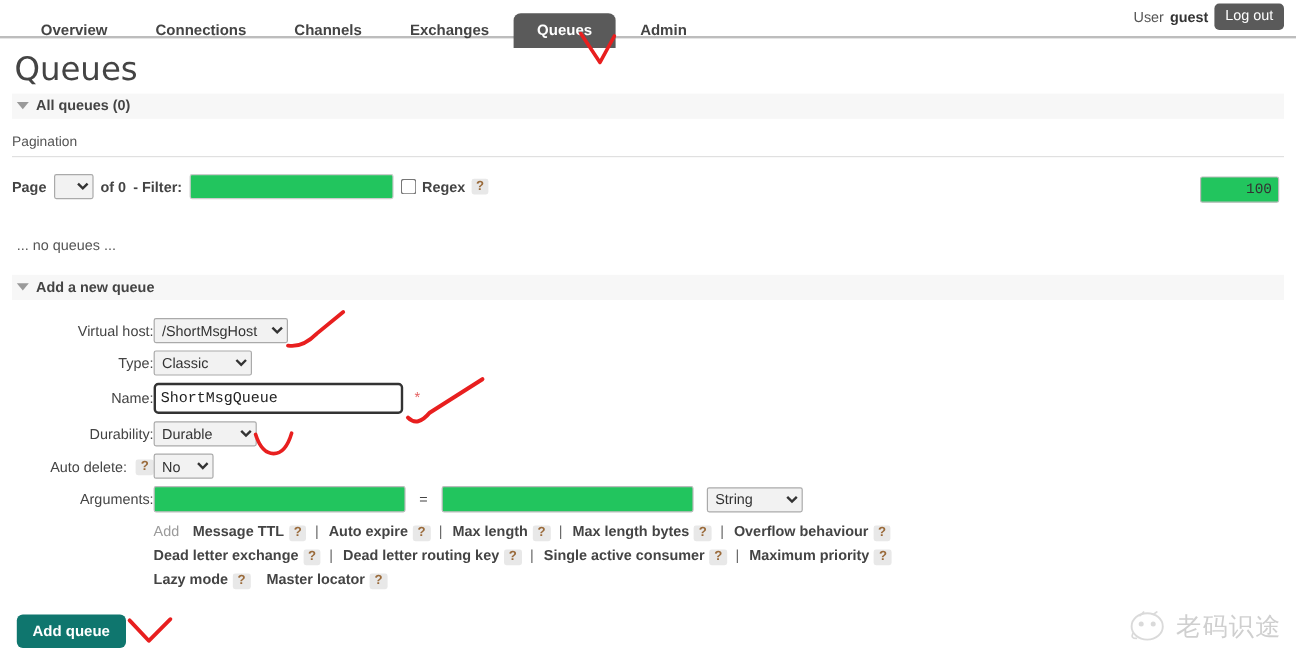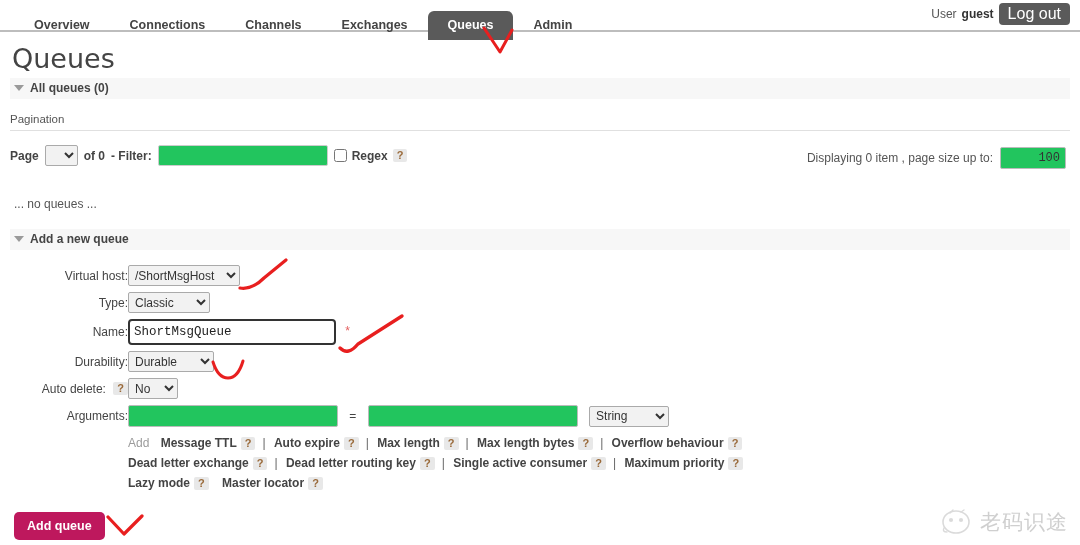--- a/index.html
+++ b/index.html
@@ -56,21 +56,21 @@
     color: #555555;
   }
   .nav-right .user-label { font-weight: normal; }
   .nav-right .user-name { font-weight: bold; color: #333333; }
   .logout-btn {
     background: #5a5a5a;
     color: #ffffff;
     border: none;
     border-radius: 4px;
     font-family: "Liberation Sans", sans-serif;
-    font-size: 16px;
+    font-size: 12px;
     padding: 4px 9px 5px 9px;
     cursor: pointer;
     line-height: 13px;
   }
 
   
   .main {
     padding: 0 10px;
     position: relative;
   }
@@ -253,21 +253,21 @@
   .preset {
     font-weight: bold;
     color: #444444;
     cursor: pointer;
   }
   .sep { color: #666666; margin: 0 5px; }
   .preset-help { margin-left: 4px; margin-right: 2px; }
 
   .add-queue-btn {
     margin: 16px 0 0 4px;
-    background: #be185d;
+    background: #0f766e;
     color: #ffffff;
     border: none;
     border-radius: 5px;
     font-family: "Liberation Sans", sans-serif;
     font-size: 12.5px;
     font-weight: bold;
     padding: 7px 13px;
     cursor: pointer;
   }
 
@@ -332,21 +332,20 @@
       <span>of 0</span>
       <span>- Filter:</span>
       <input class="ui-text filter-input" type="text" value="" style="">
       <span class="regex-wrap">
         <input class="cb" type="checkbox" style="">
         <span>Regex</span>
         <span class="help">?</span>
       </span>
     </div>
     <div class="pag-right">
-      <span>Displaying 0 item , page size up to:</span>
       <input class="ui-text pagesize-input" type="text" value="100" style="">
     </div>
   </div>
 
   <div class="no-items">... no queues ...</div>
 
   <div class="form-wrap">
     <div class="section-head">
       <span class="tri"></span>
       <span>Add a new queue</span>

